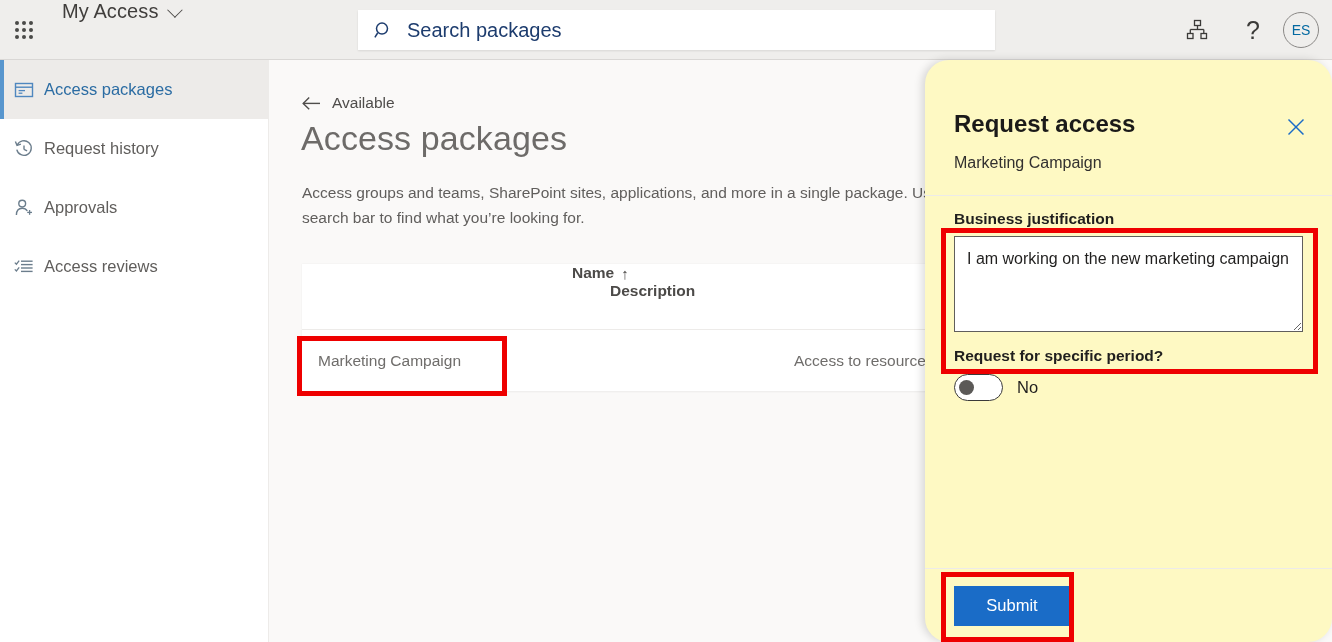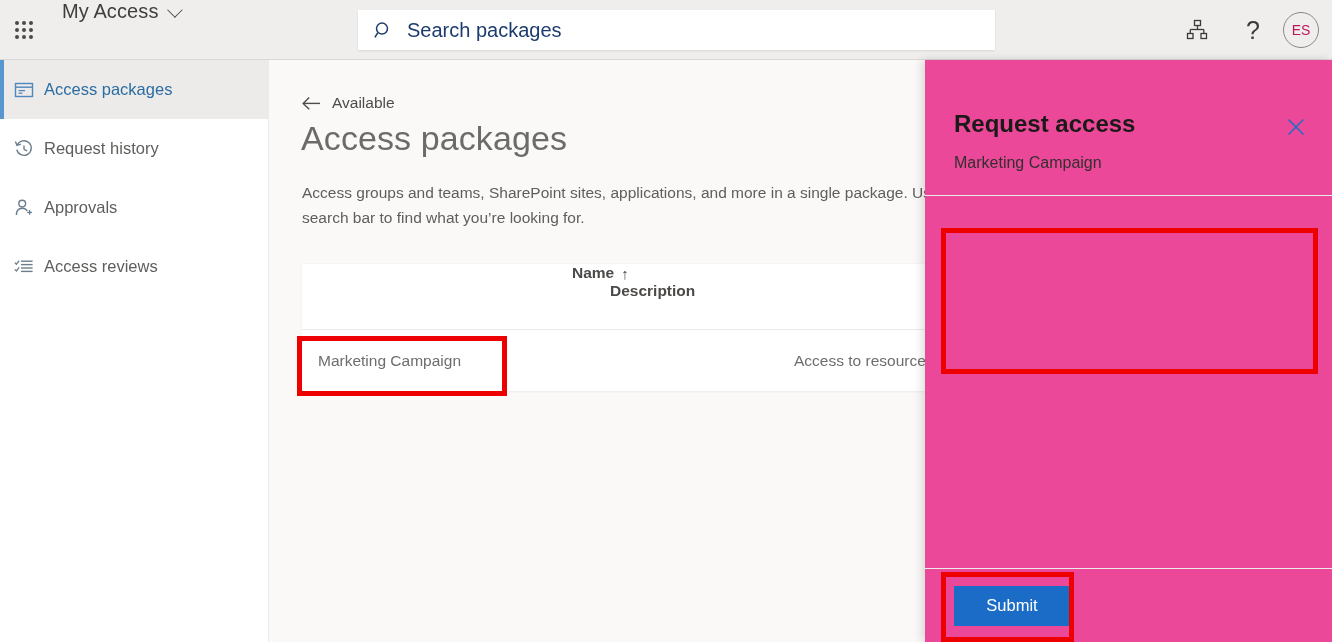--- a/index.html
+++ b/index.html
@@ -59,21 +59,21 @@
   .hdr-btn {
     width: 56px; height: 60px;
     display: flex; align-items: center; justify-content: center;
     cursor: pointer;
   }
   .hdr-help { font-size: 25px; color: #3b3a38; line-height: 1; }
   .avatar {
     width: 36px; height: 36px; border-radius: 50%;
     border: 1px solid #8a8886;
     display: flex; align-items: center; justify-content: center;
-    font-size: 14px; color: #be185d; margin-right: 13px; margin-left: 2px;
+    font-size: 14px; color: #0369a1; margin-right: 13px; margin-left: 2px;
     cursor: pointer; background: #efeeec;
   }
 
   
   .sidebar {
     position: absolute; left: 0; top: 60px; width: 269px; height: 582px;
     background: #ffffff;
     border-right: 1px solid #edebe9;
   }
   .nav-item {
@@ -127,22 +127,23 @@
   .th { color: #4c4a48; font-weight: 700; display: flex; align-items: center; gap: 7px; }
   .td { color: #6f6d6b; }
   .col-name { width: 476px; }
   .col-desc { width: 400px; }
   .sort-arrow { font-size: 15px; color: #4c4a48; }
   .tr.row { cursor: pointer; }
 
   
   .panel {
     position: absolute; right: 0; top: 60px; width: 407px; height: 582px;
-    background: #ec4899;
+    background: #fef9c3;
     box-shadow: -3px 0 9px rgba(0,0,0,.14);
+    border-radius: 24px;
   }
   .panel-hd { position: relative; height: 136px; border-bottom: 1px solid #edebe9; }
   .panel-title {
     position: absolute; left: 29px; top: 50px;
     font-size: 24px; font-weight: 700; color: #1b1a19;
   }
   .panel-sub {
     position: absolute; left: 29px; top: 94px;
     font-size: 16px; color: #32302f;
   }
@@ -354,20 +355,32 @@
       <div class="panel-title">Request access</div>
       <div class="panel-sub">Marketing Campaign</div>
       <div class="panel-close">
         <svg width="20" height="20" viewBox="0 0 20 20">
           <line x1="2.5" y1="2.5" x2="17.5" y2="17.5" stroke="#1a6cc7" stroke-width="1.5"></line>
           <line x1="17.5" y1="2.5" x2="2.5" y2="17.5" stroke="#1a6cc7" stroke-width="1.5"></line>
         </svg>
       </div>
     </div>
 
+    <div class="panel-body">
+      <label class="field-label">Business justification</label>
+      <textarea class="ta" placeholder="" style="">I am working on the new marketing campaign</textarea>
+
+      <label class="toggle-label">Request for specific period?</label>
+      <div class="toggle-row">
+        <div class="toggle">
+          <span class="knob"></span>
+        </div>
+        <span class="toggle-state">No</span>
+      </div>
+    </div>
 
     <div class="panel-ft">
       <button class="btn btn-primary">Submit</button>
     </div>
   </aside>
 
   <div class="hl" id="hl-row"></div>
   <div class="hl" id="hl-just"></div>
   <div class="hl" id="hl-submit"></div>
 

